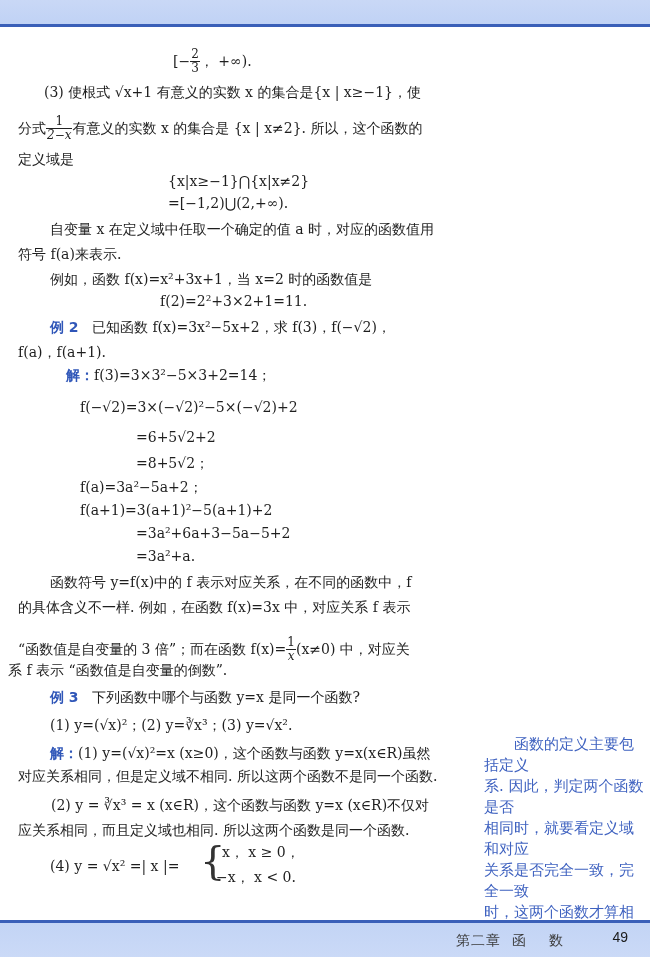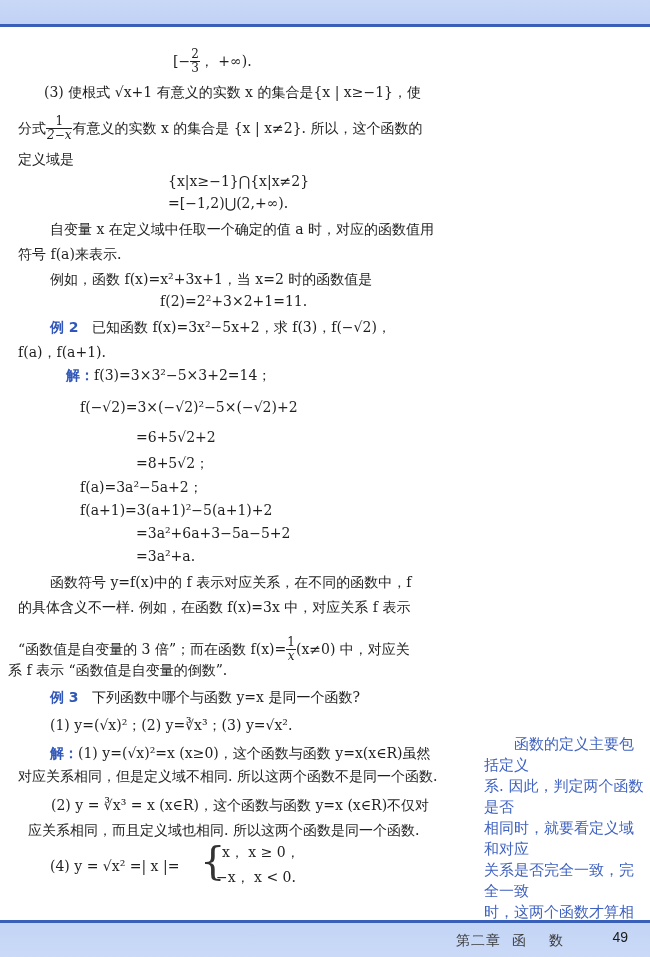--- a/index.html
+++ b/index.html
@@ -97,21 +97,21 @@
 <div class="line" style="left:50px; top:688px;">
   <span class="blue">例 3</span>&nbsp;&nbsp;&nbsp;<span>下列函数中哪个与函数 y=x 是同一个函数?</span>
 </div>
 <div class="line" style="left:50px; top:716px;">(1) y=(√x)²；(2) y=∛x³；(3) y=√x².</div>
 
 <div class="line" style="left:50px; top:744px;">
   <span class="blue">解：</span><span>(1) y=(√x)²=x (x≥0)，这个函数与函数 y=x(x∈R)虽然</span>
 </div>
 <div class="line" style="left:18px; top:767px;">对应关系相同，但是定义域不相同. 所以这两个函数不是同一个函数.</div>
 <div class="line" style="left:38px; top:796px;margin-left:13px;">(2) y = ∛x³ = x (x∈R)，这个函数与函数 y=x (x∈R)不仅对</div>
-<div class="line" style="left:28px; top:821px;">应关系相同，而且定义域也相同. 所以这两个函数是同一个函数.</div>
+<div class="line" style="left:18px; top:821px;">应关系相同，而且定义域也相同. 所以这两个函数是同一个函数.</div>
 
 <div class="line" style="left:50px; top:857px;">(4) y = √x² =| x |=</div>
 <div class="brace" style="left:200px; top:840px;">{</div>
 <div class="line" style="left:222px; top:843px;">x，  x ≥ 0，</div>
 <div class="line" style="left:216px; top:868px;">−x，  x &lt; 0.</div>
 
 <div class="sidenote">
   <p>　　函数的定义主要包括定义</p>
   <p>系. 因此，判定两个函数是否</p>
   <p>相同时，就要看定义域和对应</p>

